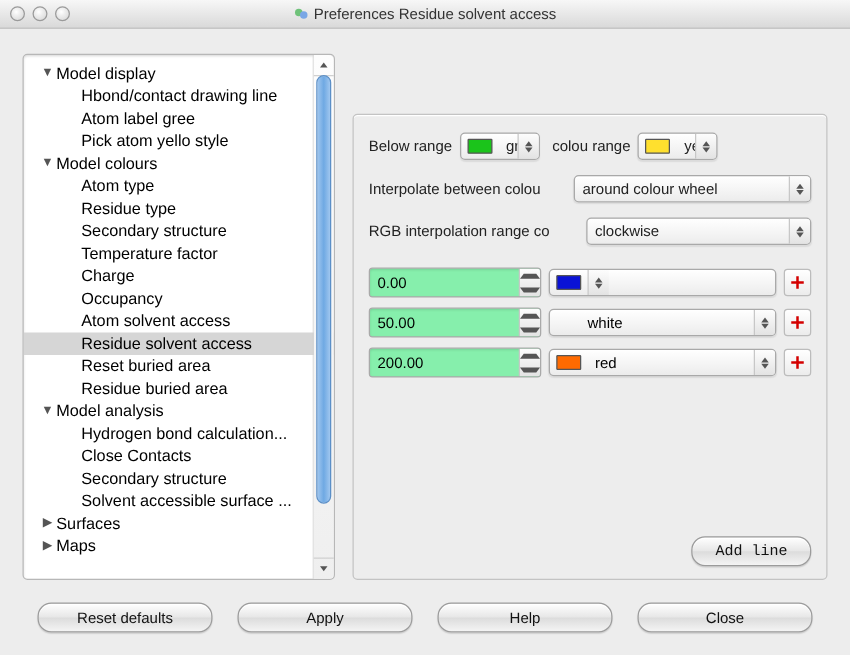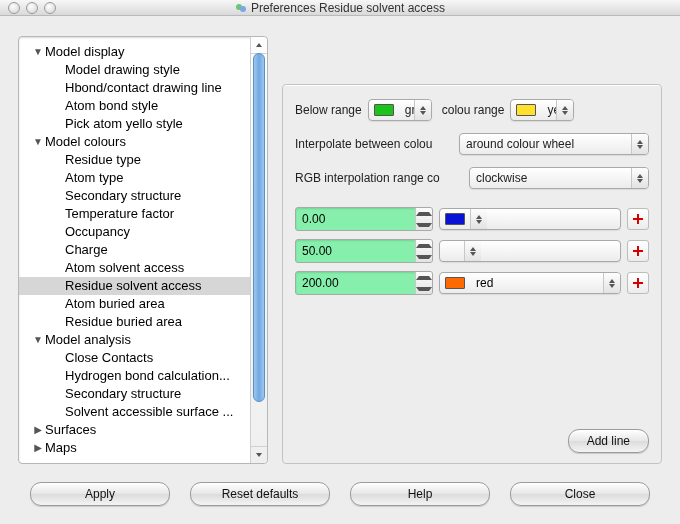--- a/index.html
+++ b/index.html
@@ -39,21 +39,21 @@
   .select .arrows{width:16px;align-self:stretch;border-left:1px solid #c7c7c7;display:flex;flex-direction:column;align-items:center;justify-content:center;background:linear-gradient(#fdfdfd,#e3e3e3);}
   .num-field{display:inline-flex;align-items:stretch;height:22px;border:1px solid #a9a9a9;border-radius:3px;background:#86efac;box-shadow:inset 0 1px 2px rgba(0,0,0,.12);overflow:hidden;}
   .num-field .val{flex:1;padding:0 6px;display:flex;align-items:center;font-size:12px;}
   .num-field .spin{width:16px;border-left:1px solid #c7c7c7;display:flex;flex-direction:column;background:linear-gradient(#fdfdfd,#e3e3e3);}
   .spin div{flex:1;display:flex;align-items:center;justify-content:center;}
   .line-row{display:flex;align-items:center;gap:6px;margin-bottom:8px;}
   .line-row .num-field{width:136px;}
   .line-row .select{flex:1;min-width:0;}
   .del-cell{width:20px;height:20px;border:1px solid #bcbcbc;border-radius:3px;background:linear-gradient(#fff,#ececec);display:flex;align-items:center;justify-content:center;}
   .del-cell svg{width:12px;height:12px;}
-  .panel-footer{margin-top:auto;display:flex;justify-content:flex-end;padding-top:8px;}
+  .panel-footer{margin-top:auto;display:flex;justify-content:flex-end;padding-top:8px;font-family:Liberation Mono, monospace;}
   .aqua-btn{height:22px;padding:0 18px;border:1px solid #9b9b9b;border-radius:11px;background:linear-gradient(#ffffff,#e7e7e7 48%,#dcdcdc 52%,#f4f4f4);box-shadow:inset 0 1px 0 #fff,0 1px 1px rgba(0,0,0,.15);font-size:12px;color:#111;display:inline-flex;align-items:center;justify-content:center;white-space:nowrap;}
   
   .btn-row{display:flex;gap:20px;margin:18px 12px 10px 12px;}
   .btn-row .aqua-btn{flex:1;}
   .arrow-up{border-left:3.5px solid transparent;border-right:3.5px solid transparent;border-bottom:4px solid #555;}
   .arrow-down{border-left:3.5px solid transparent;border-right:3.5px solid transparent;border-top:4px solid #555;}
 </style>
 </head>
 <body>
 
@@ -79,89 +79,85 @@
     <div class="panes">
 
       <div class="tree-wrap">
         <div class="tree" id="tree">
             <div class="tree-row ind0">
               <span class="disclosure">▼</span>
               <span>Model display</span>
             </div>
             <div class="tree-row ind1">
               <span class="disclosure blank">▶</span>
-              <span>Model drawing style</span>
-            </div>
-            <div class="tree-row ind1">
-              <span class="disclosure blank">▶</span>
               <span>Hbond/contact drawing line</span>
             </div>
             <div class="tree-row ind1">
               <span class="disclosure blank">▶</span>
-              <span>Atom bond style</span>
+              <span>Atom label gree</span>
             </div>
             <div class="tree-row ind1">
               <span class="disclosure blank">▶</span>
               <span>Pick atom yello style</span>
             </div>
             <div class="tree-row ind0">
               <span class="disclosure">▼</span>
               <span>Model colours</span>
             </div>
             <div class="tree-row ind1">
               <span class="disclosure blank">▶</span>
+              <span>Atom type</span>
+            </div>
+            <div class="tree-row ind1">
+              <span class="disclosure blank">▶</span>
               <span>Residue type</span>
             </div>
             <div class="tree-row ind1">
               <span class="disclosure blank">▶</span>
-              <span>Atom type</span>
-            </div>
-            <div class="tree-row ind1">
-              <span class="disclosure blank">▶</span>
               <span>Secondary structure</span>
             </div>
             <div class="tree-row ind1">
               <span class="disclosure blank">▶</span>
               <span>Temperature factor</span>
             </div>
             <div class="tree-row ind1">
               <span class="disclosure blank">▶</span>
+              <span>Charge</span>
+            </div>
+            <div class="tree-row ind1">
+              <span class="disclosure blank">▶</span>
               <span>Occupancy</span>
             </div>
             <div class="tree-row ind1">
               <span class="disclosure blank">▶</span>
-              <span>Charge</span>
-            </div>
-            <div class="tree-row ind1">
-              <span class="disclosure blank">▶</span>
               <span>Atom solvent access</span>
             </div>
             <div class="tree-row ind1 sel">
               <span class="disclosure blank">▶</span>
               <span>Residue solvent access</span>
             </div>
             <div class="tree-row ind1">
               <span class="disclosure blank">▶</span>
-              <span>Atom buried area</span>
+              <span>Reset buried area</span>
             </div>
             <div class="tree-row ind1">
               <span class="disclosure blank">▶</span>
               <span>Residue buried area</span>
             </div>
             <div class="tree-row ind0">
               <span class="disclosure">▼</span>
               <span>Model analysis</span>
             </div>
             <div class="tree-row ind1">
               <span class="disclosure blank">▶</span>
+              <span>Hydrogen bond calculation...</span>
+            </div>
+            <div class="tree-row ind1">
+              <span class="disclosure blank">▶</span>
               <span>Close Contacts</span>
-            </div>
-            <div class="tree-row ind1">
-              <span class="disclosure blank">▶</span>
-              <span>Hydrogen bond calculation...</span>
             </div>
             <div class="tree-row ind1">
               <span class="disclosure blank">▶</span>
               <span>Secondary structure</span>
             </div>
             <div class="tree-row ind1">
               <span class="disclosure blank">▶</span>
               <span>Solvent accessible surface ...</span>
             </div>
             <div class="tree-row ind0">
@@ -268,20 +264,21 @@
                   <div>
                     <div class="arrow-up"></div>
                   </div>
                   <div>
                     <div class="arrow-down"></div>
                   </div>
                 </span>
               </span>
               <span class="select" style="flex: 1 1 0%;">
                 <span style="width:24px"></span>
+                <span class="txt" style="flex:1">white</span>
                 <span class="arrows">
                   <div class="arrow-up"></div>
                   <div class="arrow-down" style="margin-top:1px"></div>
                 </span>
               </span>
               <span class="del-cell">
                 <svg viewBox="0 0 12 12">
                   <rect x="5" y="1" width="2" height="10" fill="#d30000"></rect>
                   <rect x="1" y="5" width="10" height="2" fill="#d30000"></rect>
                 </svg>
@@ -316,19 +313,19 @@
             </div>
           </div>
 
         <div class="panel-footer">
           <span class="aqua-btn">Add line</span>
         </div>
       </div>
     </div>
 
     <div class="btn-row">
+      <span class="aqua-btn">Reset defaults</span>
       <span class="aqua-btn">Apply</span>
-      <span class="aqua-btn">Reset defaults</span>
       <span class="aqua-btn">Help</span>
       <span class="aqua-btn">Close</span>
     </div>
   </div>
 </div>
 
 </body></html>

